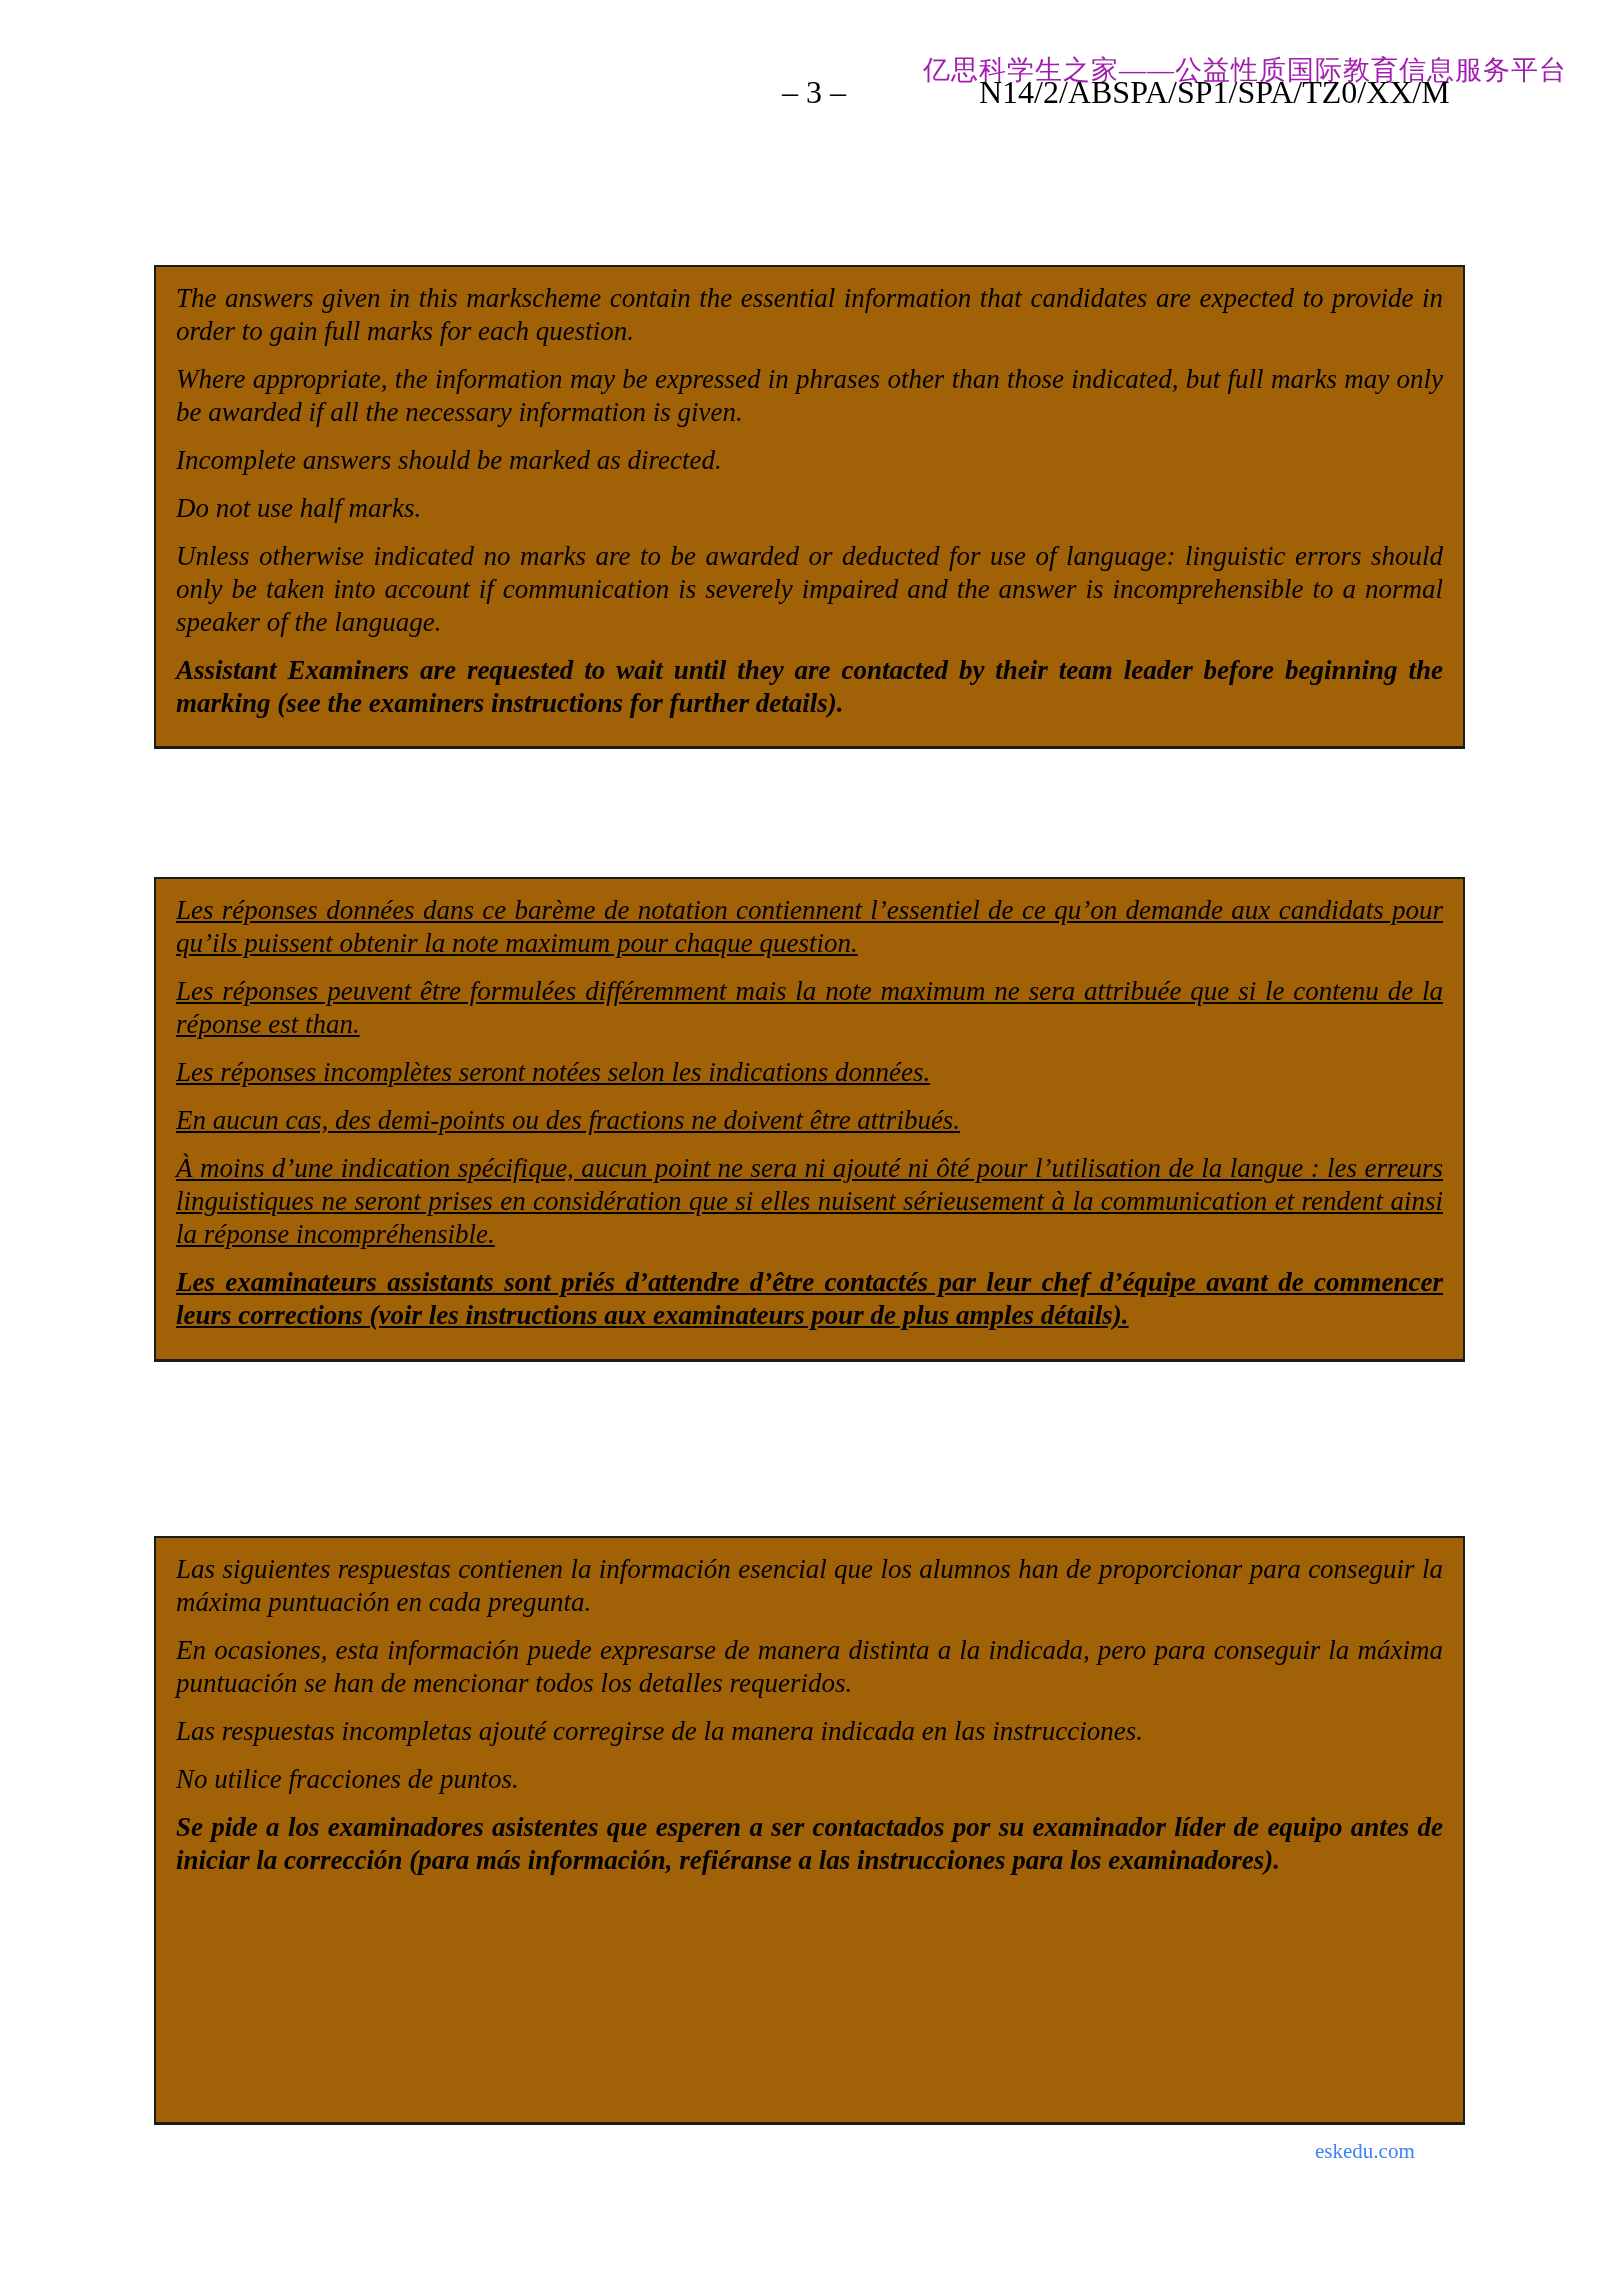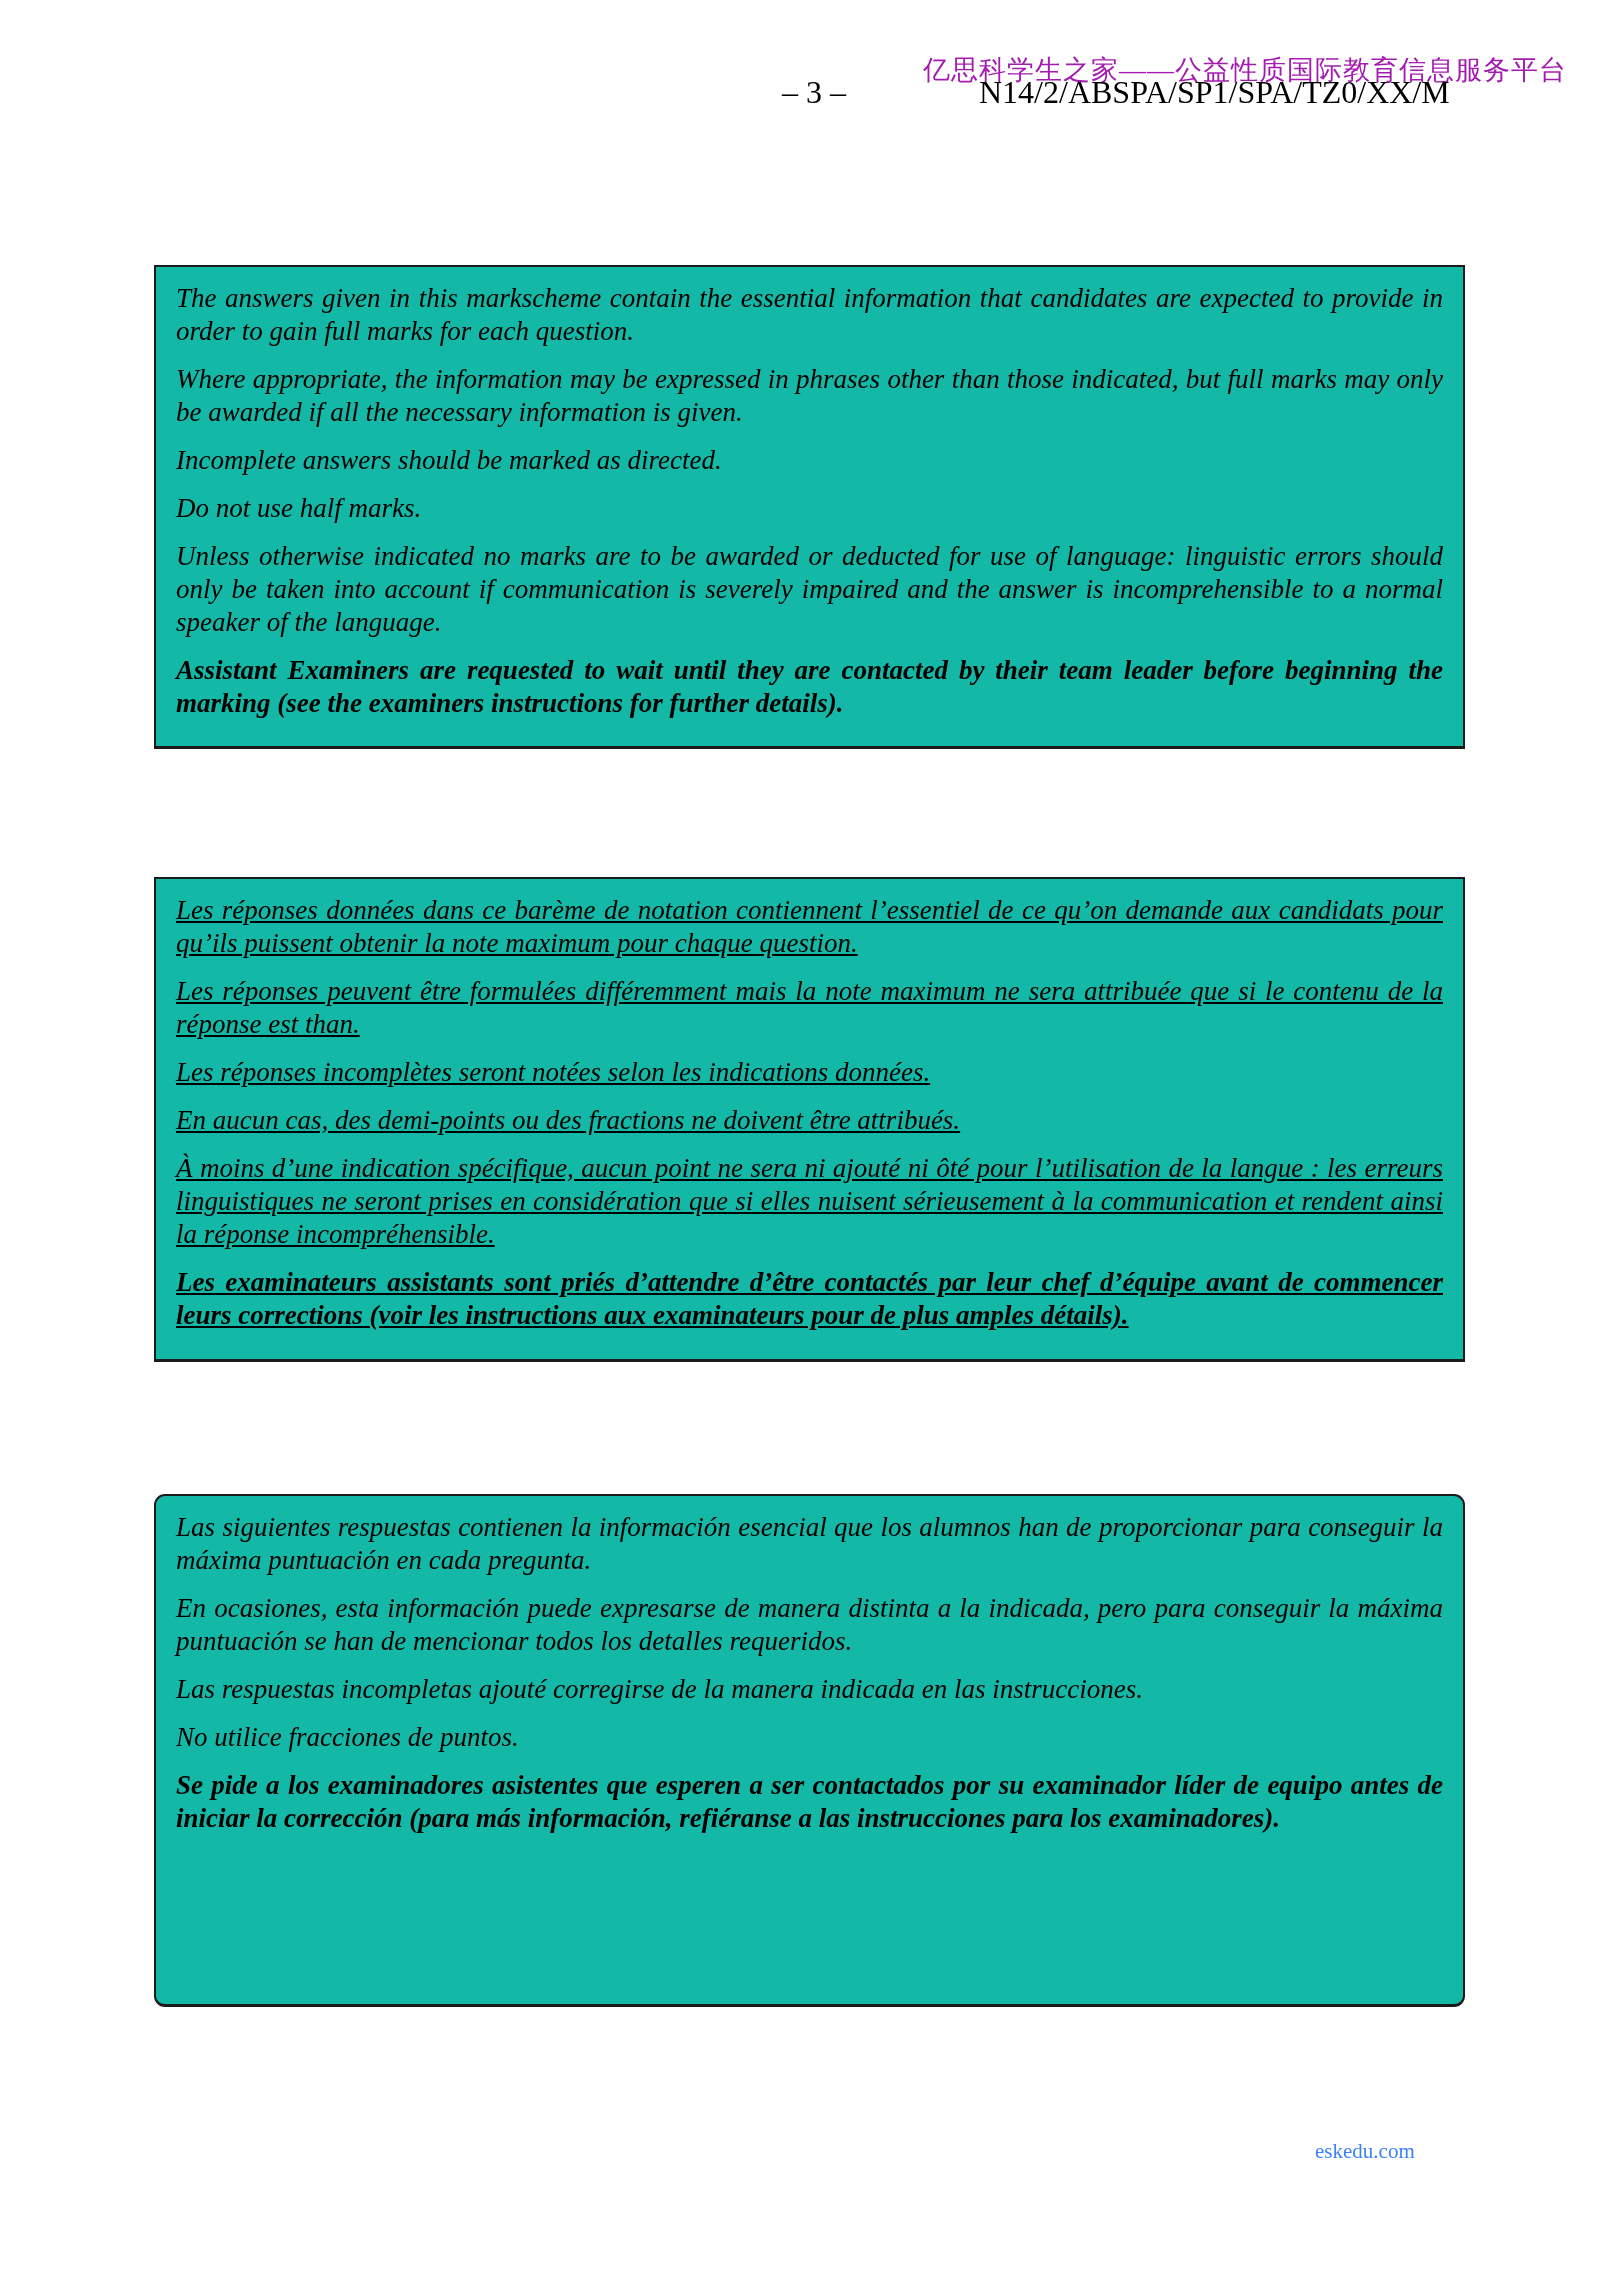--- a/index.html
+++ b/index.html
@@ -37,26 +37,26 @@
     font-size: 32px;
     white-space: nowrap;
   }
   .note-box {
     position: absolute;
     left: 154px;
     width: 1311px;
     box-sizing: border-box;
     border: 2px solid #1b1b1b;
     border-bottom-width: 3px;
-    background: #14b8a6;
+    background: #a16207;
     padding: 15px 20px 24px 20px;
   }
   .box-en { top: 265px; height: 484px; }
   .box-fr { top: 877px; height: 485px; text-decoration: underline; }
-  .box-es { top: 1494px; height: 513px; border-radius: 11px; }
+  .box-es { top: 1536px; height: 589px; }
   .note-box p {
     margin: 0 0 15px 0;
     font-style: italic;
     font-size: 27px;
     line-height: 33px;
     text-align: justify;
   }
   .note-box p:last-child { margin-bottom: 0; }
   .note-box p.bold { font-weight: bold; }
   .site-footer {

